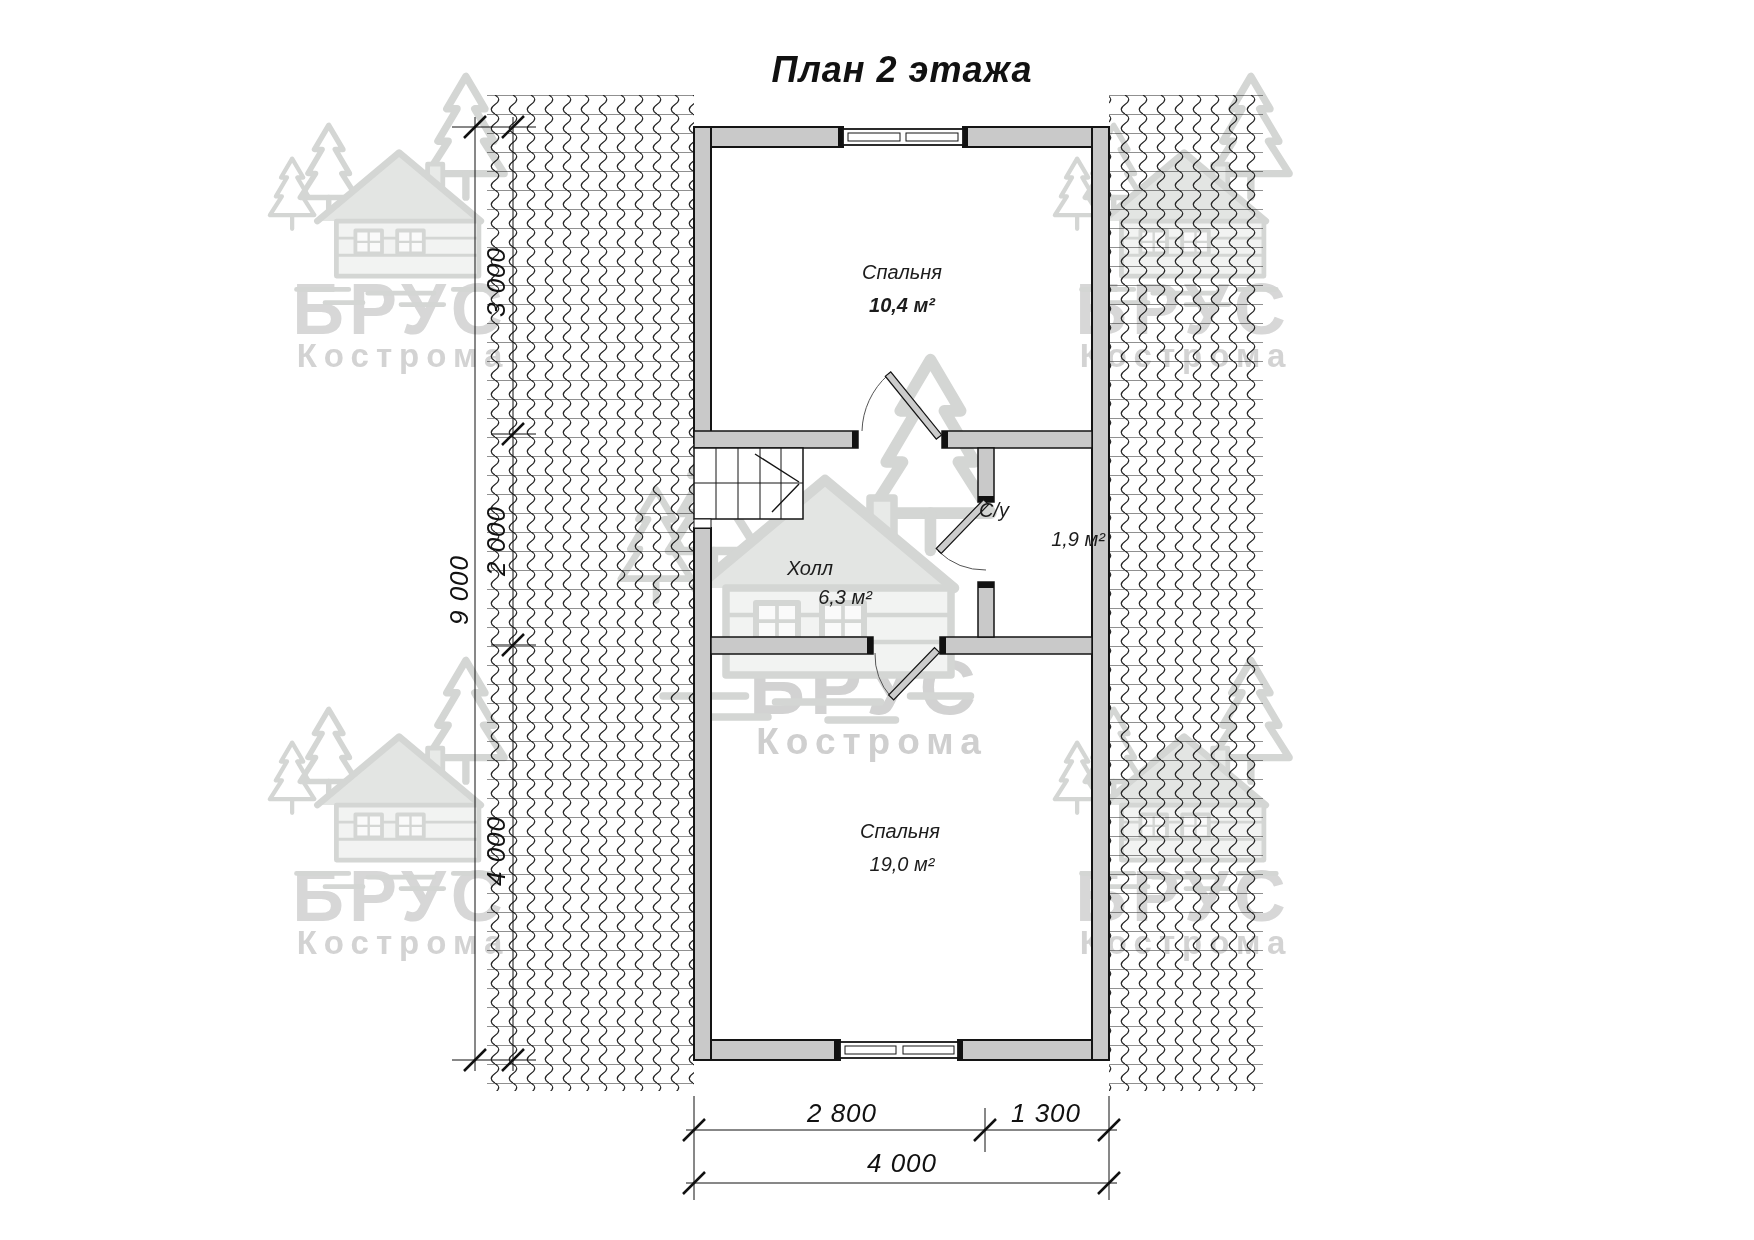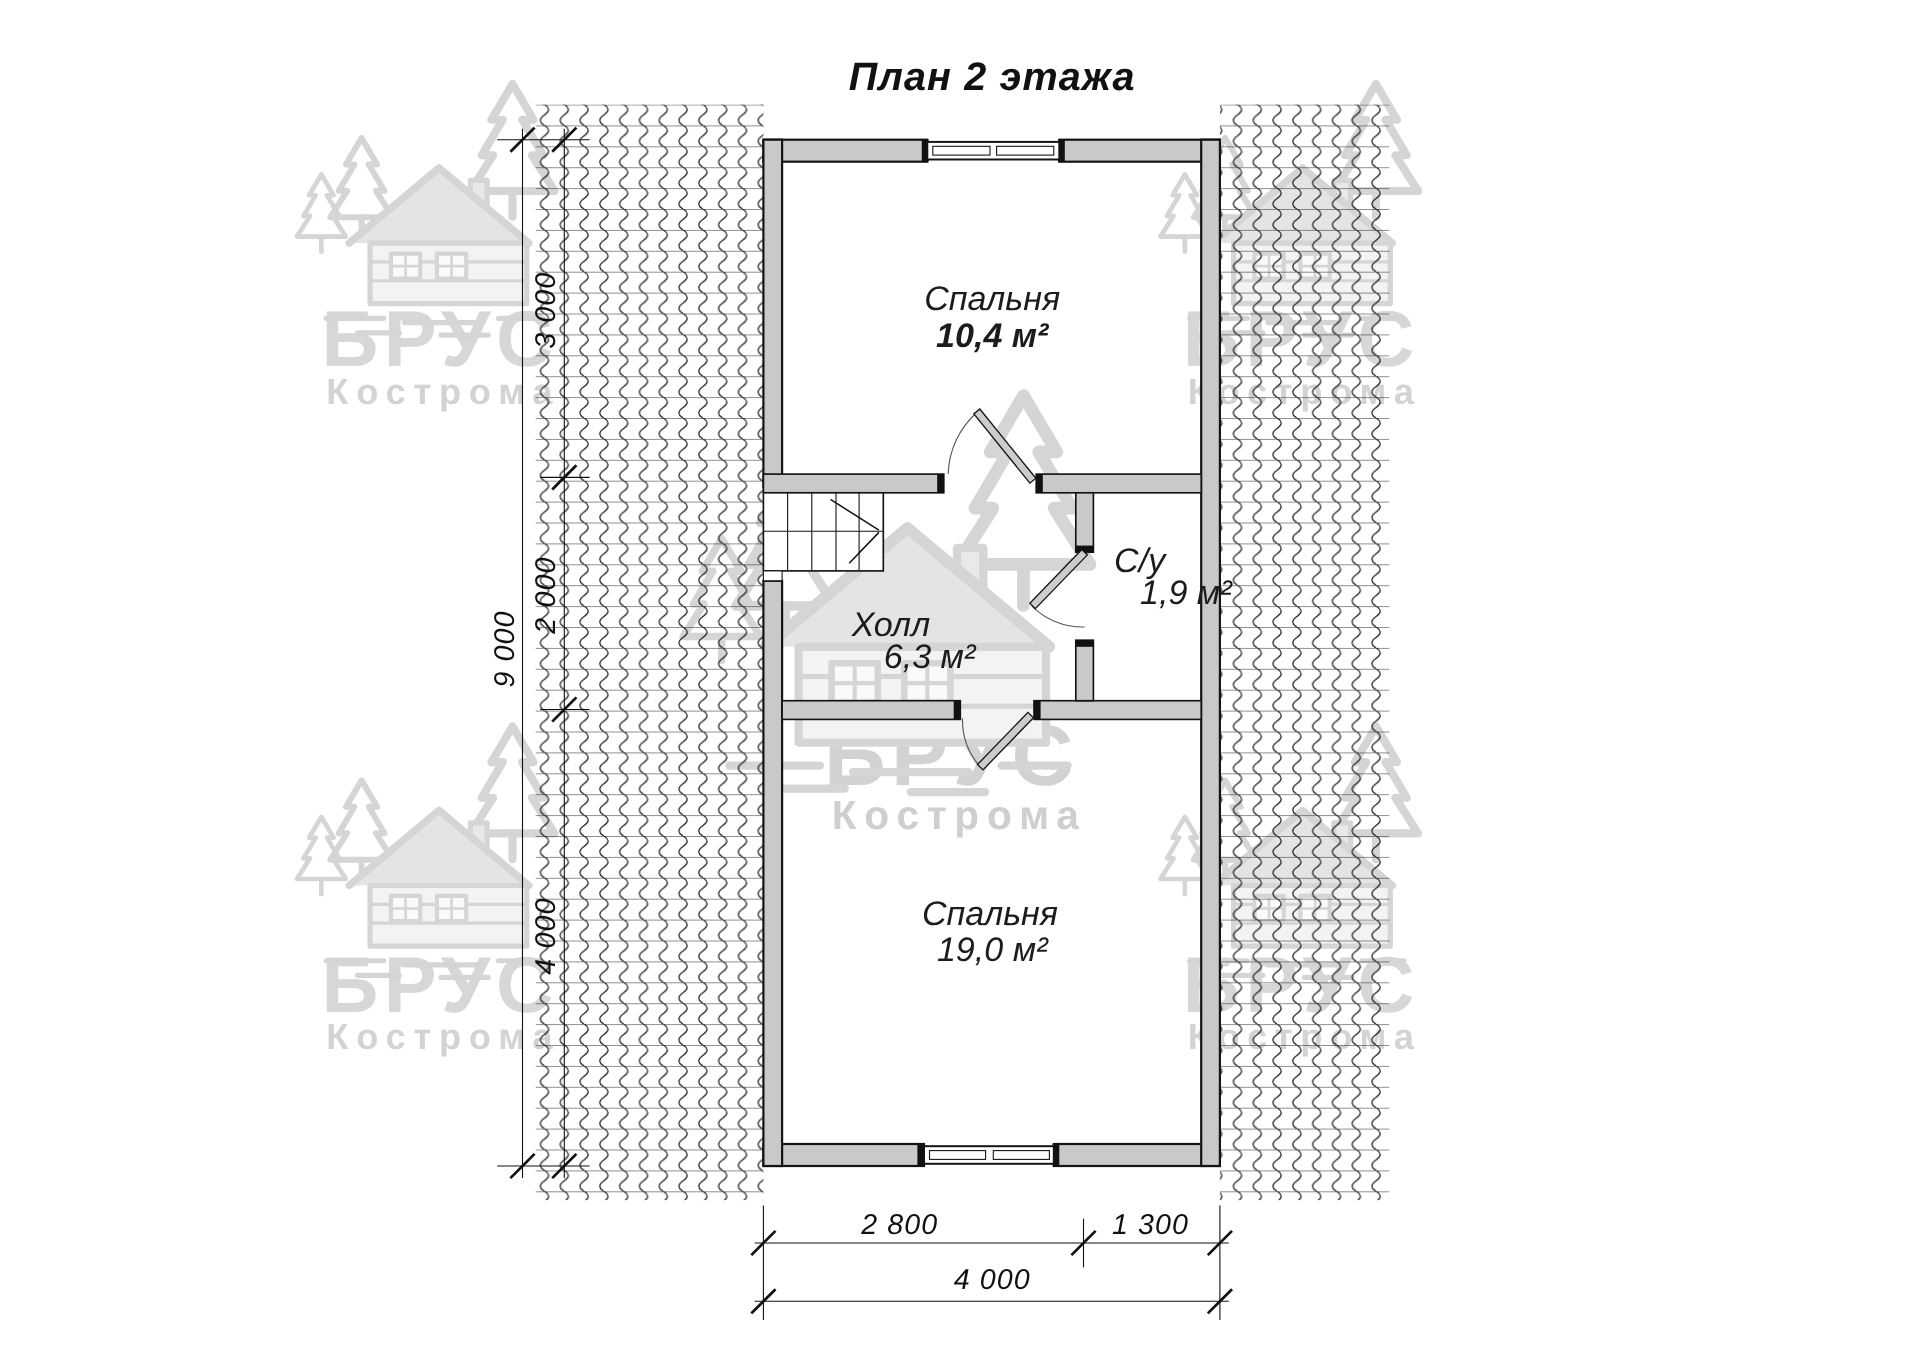--- a/index.html
+++ b/index.html
@@ -7,21 +7,21 @@
     position:relative;width:1754px;height:1240px;background:#ffffff;overflow:hidden;
     font-family:"Liberation Sans", sans-serif;
   }
   .abs{position:absolute;transform:translate(-50%,-50%);white-space:nowrap;}
   .rot{transform:translate(-50%,-50%) rotate(-90deg);}
   #plan-svg{position:absolute;left:0;top:0;z-index:2;}
   .txt-layer{position:absolute;left:0;top:0;width:100%;height:100%;}
   .wm-layer{z-index:1;padding-left:44px;}
   .lbl-layer{z-index:3;padding-left:16px;}
   .title{font-size:36px;font-weight:bold;font-style:italic;color:#111;letter-spacing:1px;}
-  .room-name,.room-area{font-size:31px;font-style:italic;color:#1c1c1c;}
+  .room-name,.room-area{font-size:20px;font-style:italic;color:#1c1c1c;}
   .dim{font-size:26px;font-style:italic;color:#111;letter-spacing:1px;}
   .wm-brand{font-size:72px;font-weight:bold;color:#d7d7d7;letter-spacing:5px;}
   .wm-city{font-size:33px;font-weight:bold;color:#d3d3d3;letter-spacing:7px;}
   .wm-brand.big{font-size:78px;color:#d2d2d2;}
   .wm-city.big{font-size:37px;color:#cfcfcf;}
 </style>
 </head>
 <body>
 
 <div id="canvas">
@@ -165,32 +165,32 @@
       <path d="M683,1194 L705,1172 M1098,1194 L1120,1172"></path>
     </g>
   </svg>
 
   <div class="txt-layer lbl-layer">
     <div class="abs title" style="left:902px;top:70px;">План 2 этажа</div>
 
     <div class="abs room-name" style="left:902px;top:272px;">Спальня</div>
     <div class="abs room-area" style="left:902px;top:305px;font-weight:bold;">10,4 м²</div>
 
-    <div class="abs room-name" style="left:1036px;top:510px;">С/у</div>
+    <div class="abs room-name" style="left:994px;top:510px;">С/у</div>
     <div class="abs room-area" style="left:1044px;top:539px;margin-left:34px;">1,9 м²</div>
 
     <div class="abs room-name" style="left:810px;top:568px;">Холл</div>
     <div class="abs room-area" style="left:845px;top:597px;">6,3 м²</div>
 
     <div class="abs room-name" style="left:900px;top:831px;">Спальня</div>
     <div class="abs room-area" style="left:902px;top:864px;">19,0 м²</div>
 
     <div class="rot dim" style="position:absolute;left:496px;top:282px;">3 000</div>
     <div class="rot dim" style="position:absolute;left:496px;top:541px;">2 000</div>
     <div class="rot dim" style="position:absolute;left:496px;top:851px;">4 000</div>
     <div class="rot dim" style="position:absolute;left:459px;top:590px;">9 000</div>
 
-    <div class="abs dim" style="left:818px;top:1113px;">2 800</div>
+    <div class="abs dim" style="left:842px;top:1113px;">2 800</div>
     <div class="abs dim" style="left:1046px;top:1113px;">1 300</div>
     <div class="abs dim" style="left:902px;top:1163px;">4 000</div>
   </div>
 
 </div>
 
 </body></html>

